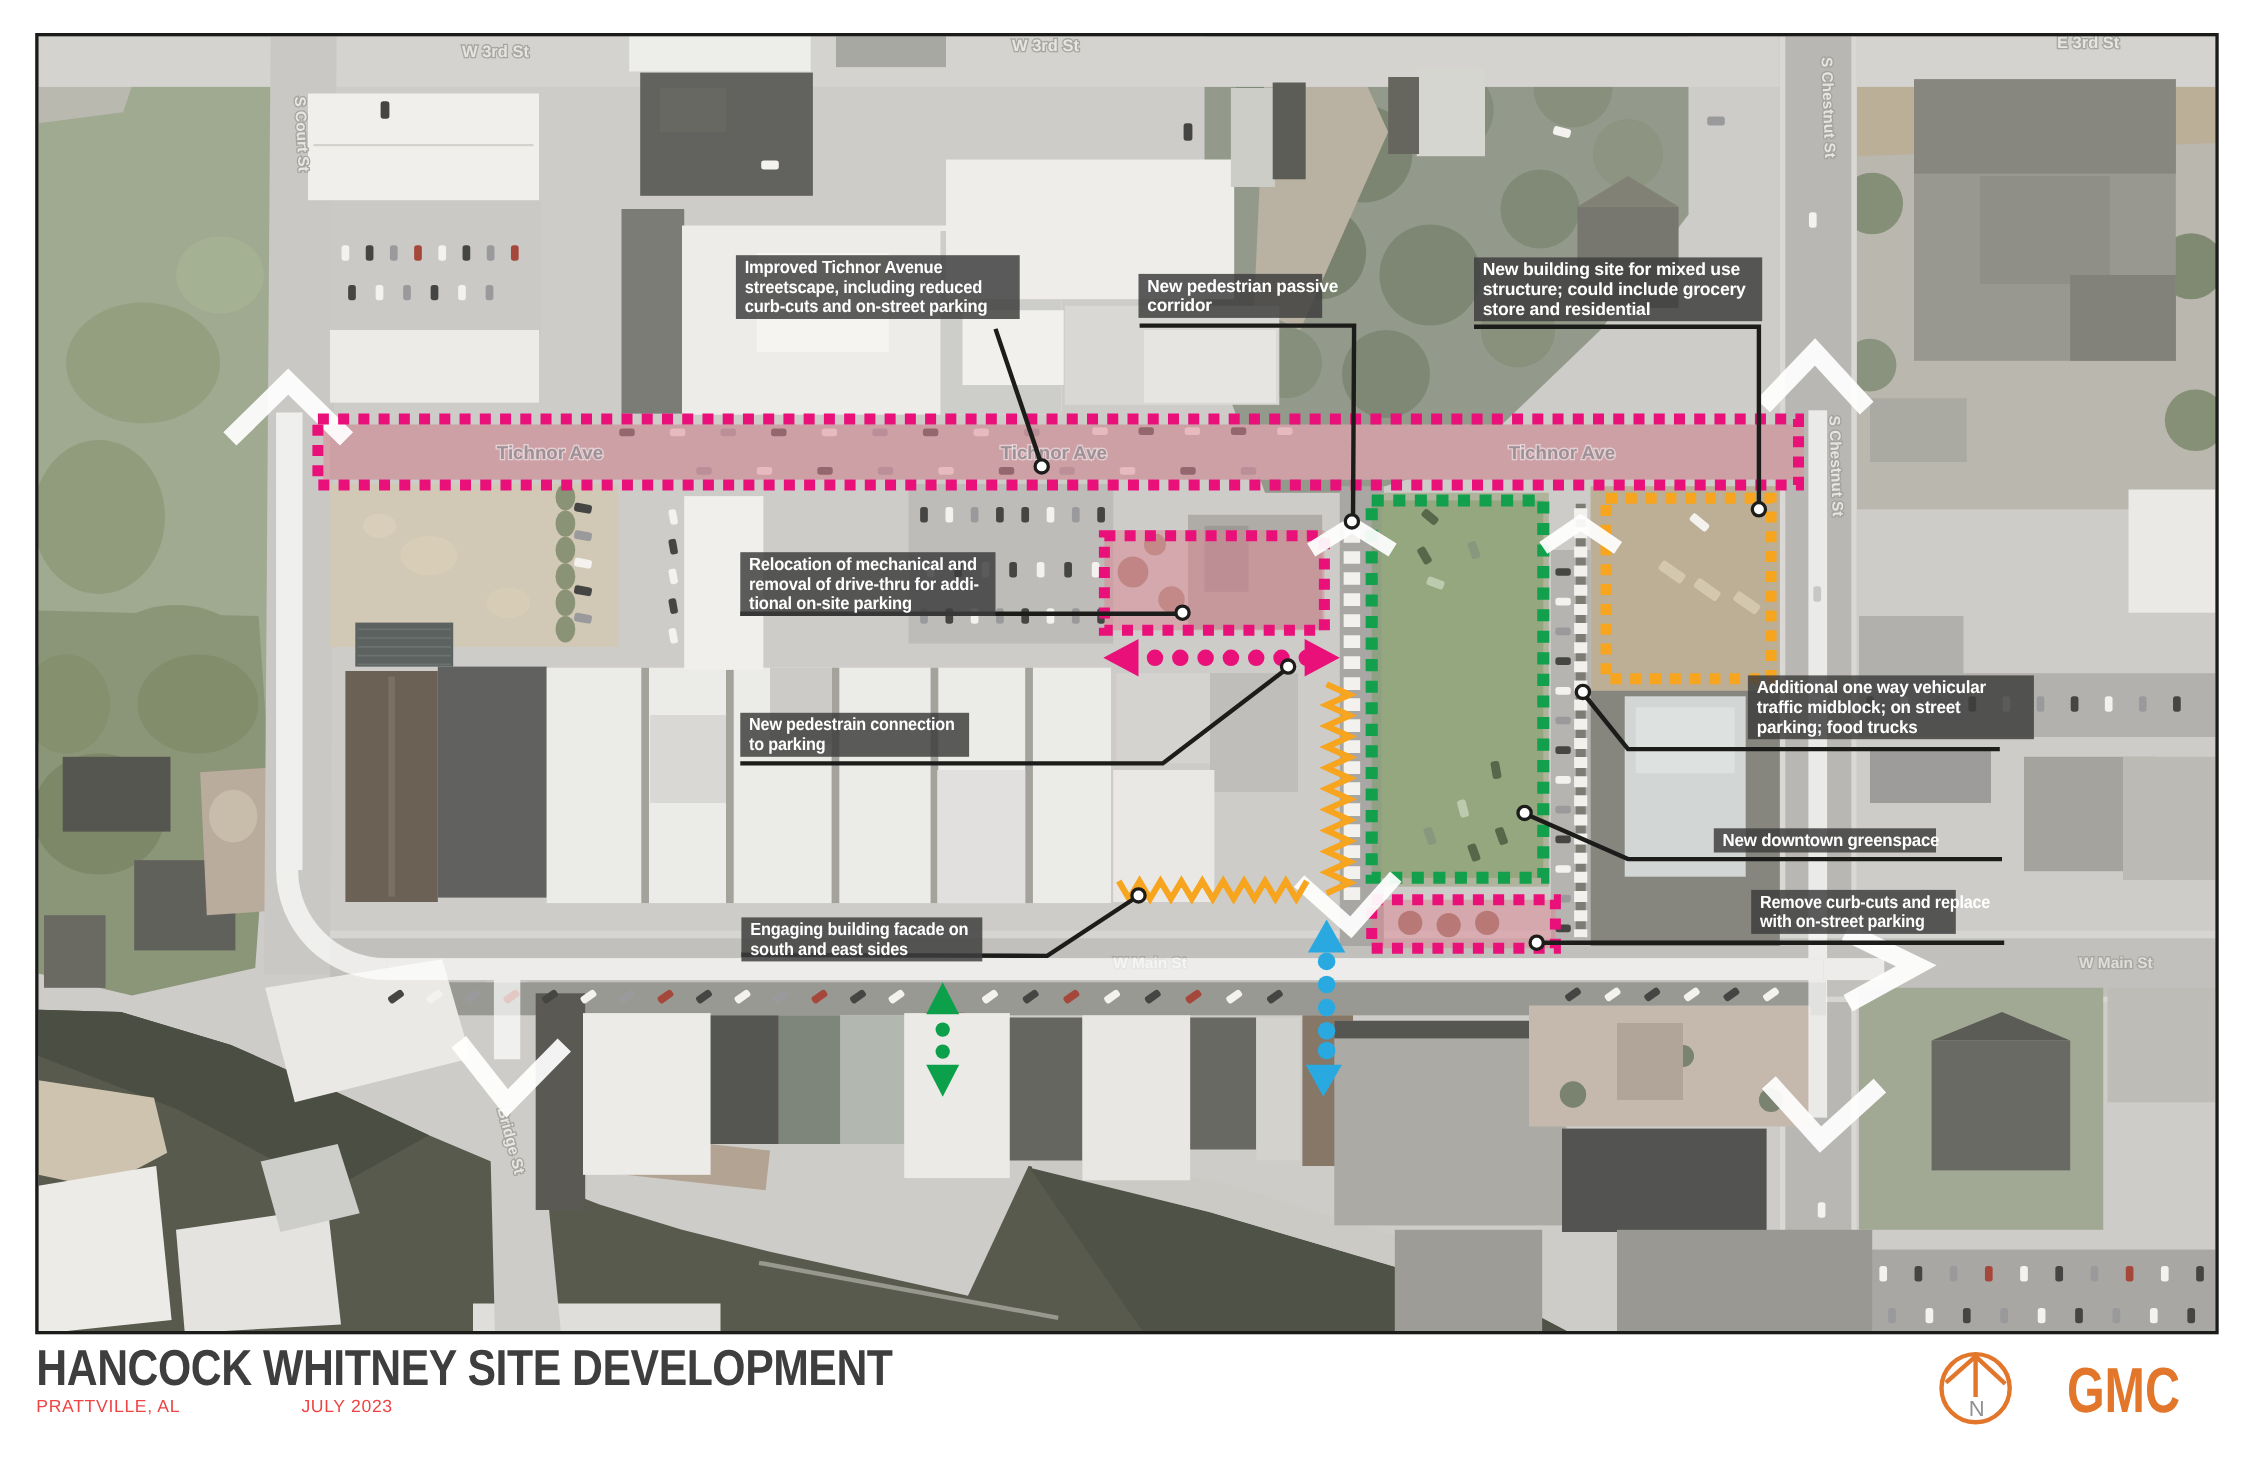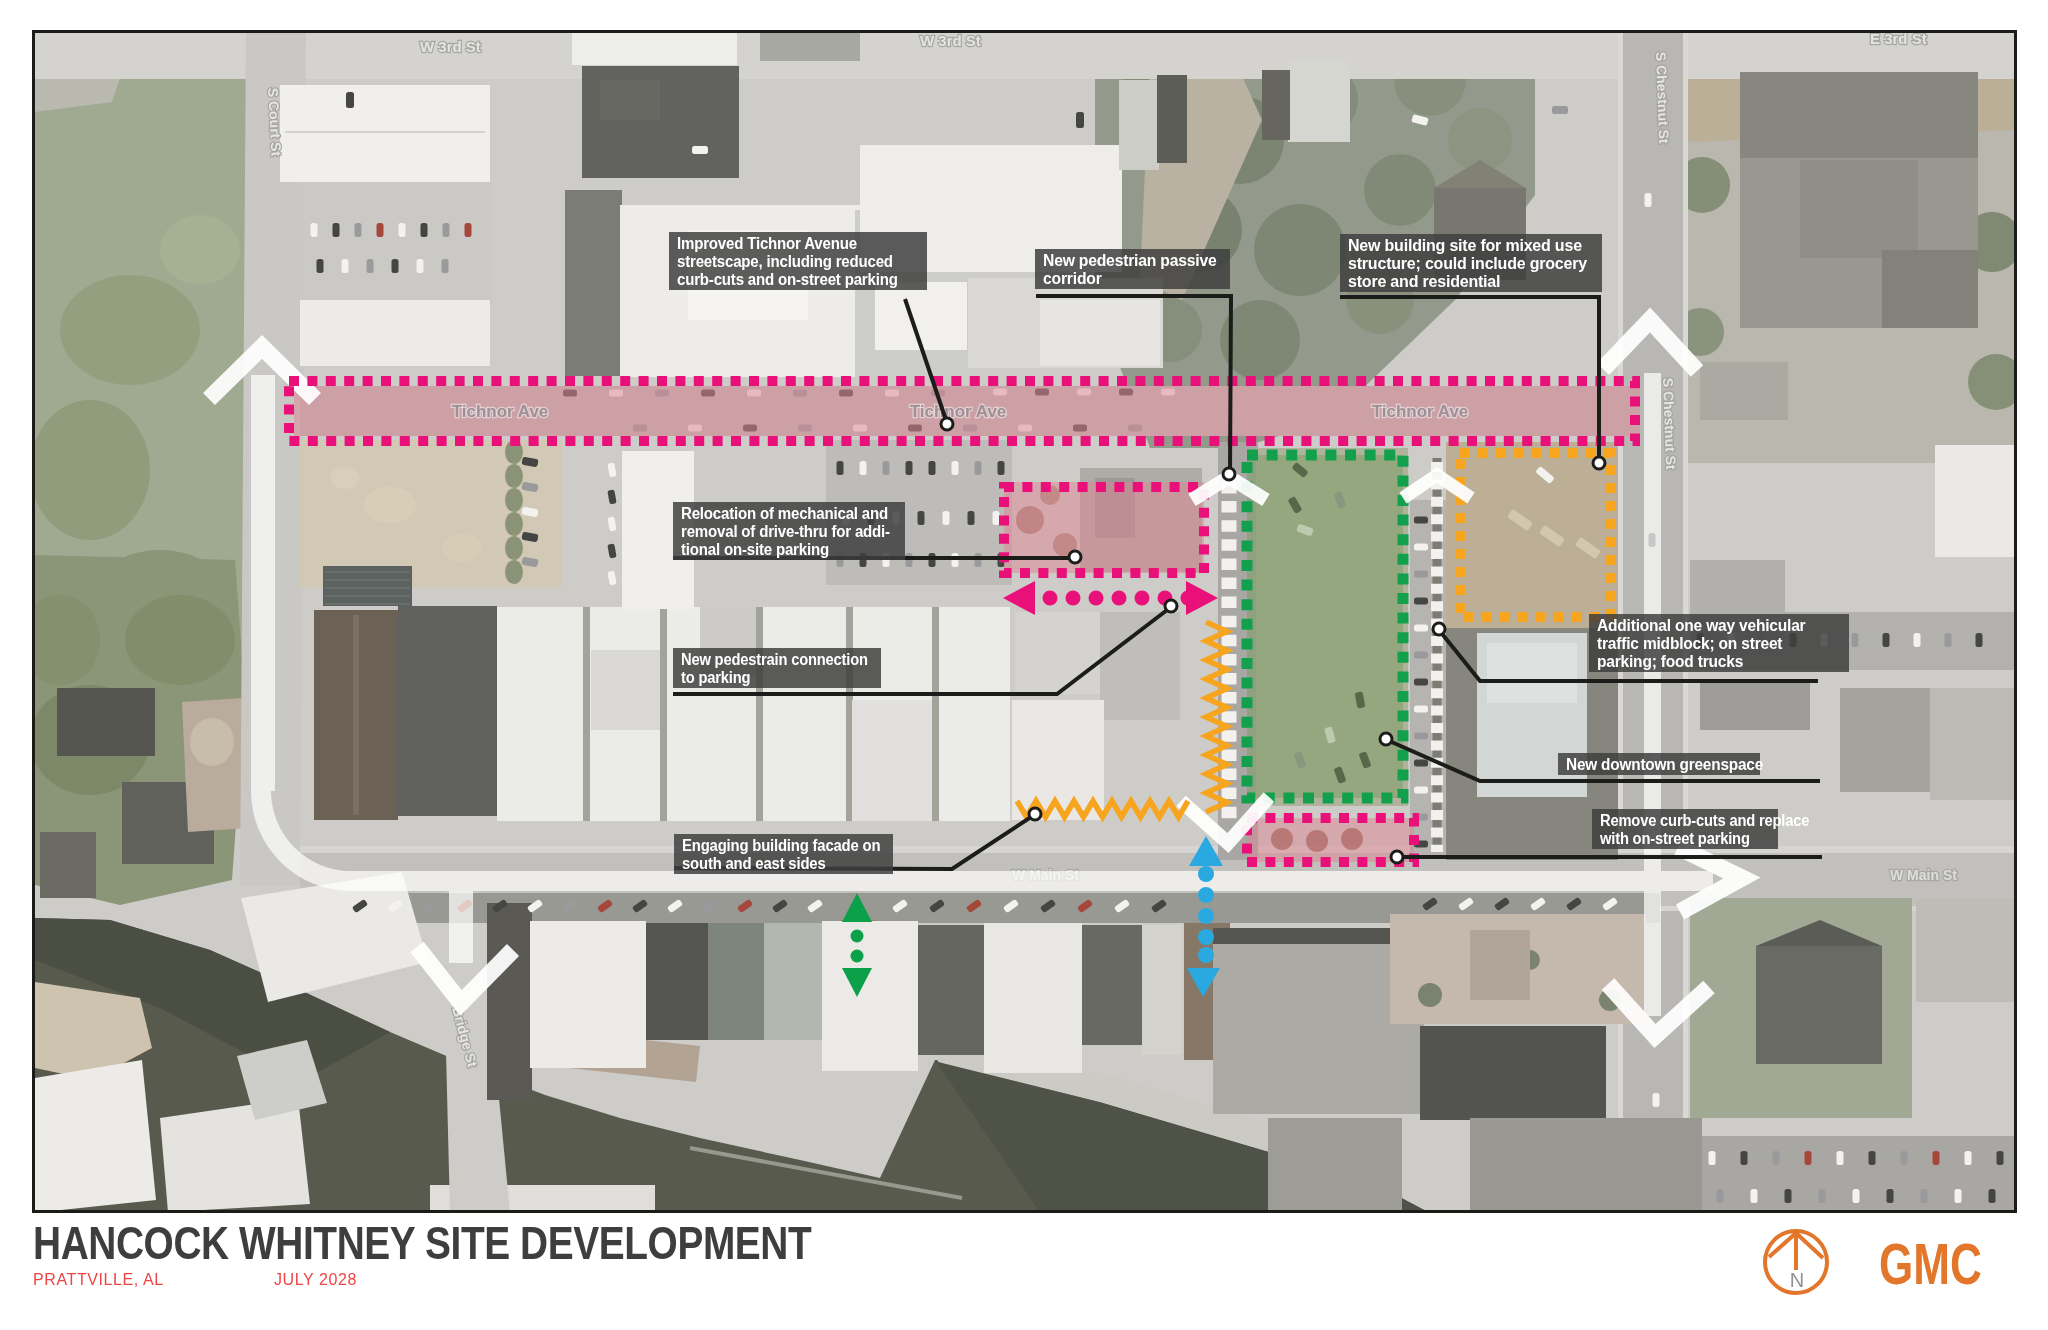--- a/index.html
+++ b/index.html
@@ -431,21 +431,21 @@
 <circle cx="1796" cy="1262" r="31" fill="none" stroke="#e2762a" stroke-width="4"></circle>
 <line x1="1796" y1="1233" x2="1796" y2="1270" stroke="#e2762a" stroke-width="4" stroke-linecap="butt"></line>
 <line x1="1796" y1="1233" x2="1769" y2="1257" stroke="#e2762a" stroke-width="4" stroke-linecap="butt"></line>
 <line x1="1796" y1="1233" x2="1823" y2="1258" stroke="#e2762a" stroke-width="4" stroke-linecap="butt"></line>
 <text x="1797" y="1287" font-family="Liberation Sans, sans-serif" font-size="20" font-weight="400" fill="#929292" text-anchor="middle">N</text>
 <text x="0" y="0" font-family="Liberation Sans, sans-serif" font-size="58" font-weight="700" fill="#e2762a" transform="translate(1879,1284) scale(0.76,1)">GMC</text>
 </svg>
 <div class="lbl" style="left:669px;top:232px;width:258px">
     <div style="transform:scaleX(0.94);transform-origin:0 50%">Improved Tichnor Avenue<br>streetscape, including reduced<br>curb-cuts and on-street parking</div>
   </div>
-<div class="lbl" style="left:1035px;top:249px;width:195px">
+<div class="lbl" style="left:1035px;top:249px;width:167px">
     <div style="transform:scaleX(0.98);transform-origin:0 50%">New pedestrian passive<br>corridor</div>
   </div>
 <div class="lbl" style="left:1340px;top:234px;width:262px">
     <div style="transform:scaleX(1.0);transform-origin:0 50%">New building site for mixed use<br>structure; could include grocery<br>store and residential</div>
   </div>
 <div class="lbl" style="left:673px;top:502px;width:232px">
     <div style="transform:scaleX(0.94);transform-origin:0 50%">Relocation of mechanical and<br>removal of drive-thru for addi-<br>tional on-site parking</div>
   </div>
 <div class="lbl" style="left:673px;top:648px;width:208px">
     <div style="transform:scaleX(0.92);transform-origin:0 50%">New pedestrain connection<br>to parking</div>
@@ -457,13 +457,13 @@
     <div style="transform:scaleX(0.96);transform-origin:0 50%">New downtown greenspace</div>
   </div>
 <div class="lbl" style="left:1592px;top:809px;width:186px">
     <div style="transform:scaleX(0.92);transform-origin:0 50%">Remove curb-cuts and replace<br>with on-street parking</div>
   </div>
 <div class="lbl" style="left:674px;top:834px;width:219px">
     <div style="transform:scaleX(0.93);transform-origin:0 50%">Engaging building facade on<br>south and east sides</div>
   </div>
 <div class="title">HANCOCK WHITNEY SITE DEVELOPMENT</div>
 <div class="sub" style="left:33px">PRATTVILLE, AL</div>
-<div class="sub" style="left:274px">JULY 2028</div>
+<div class="sub" style="left:274px">JULY 2023</div>
 
 </body></html>

